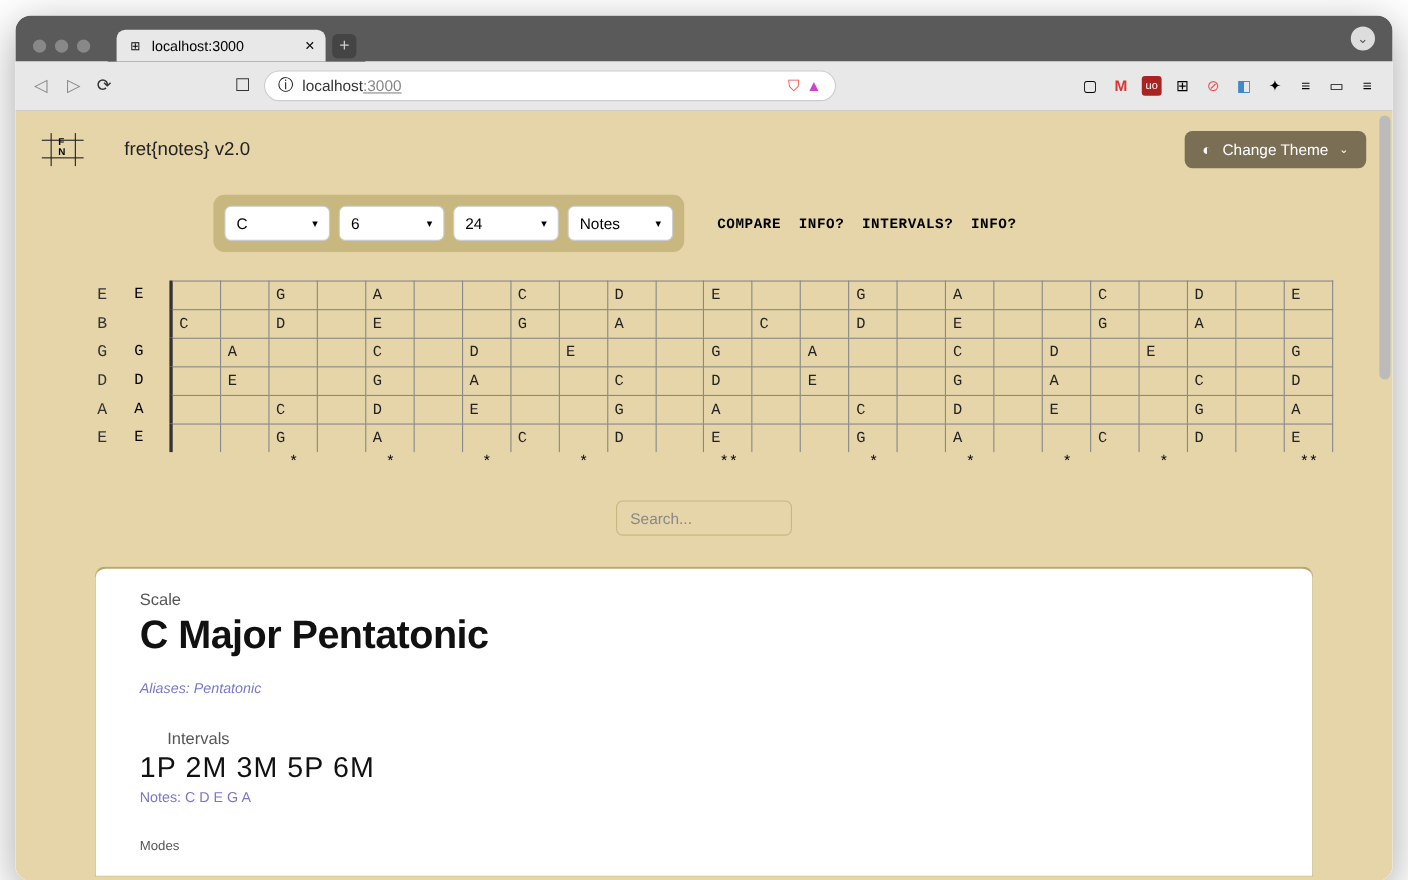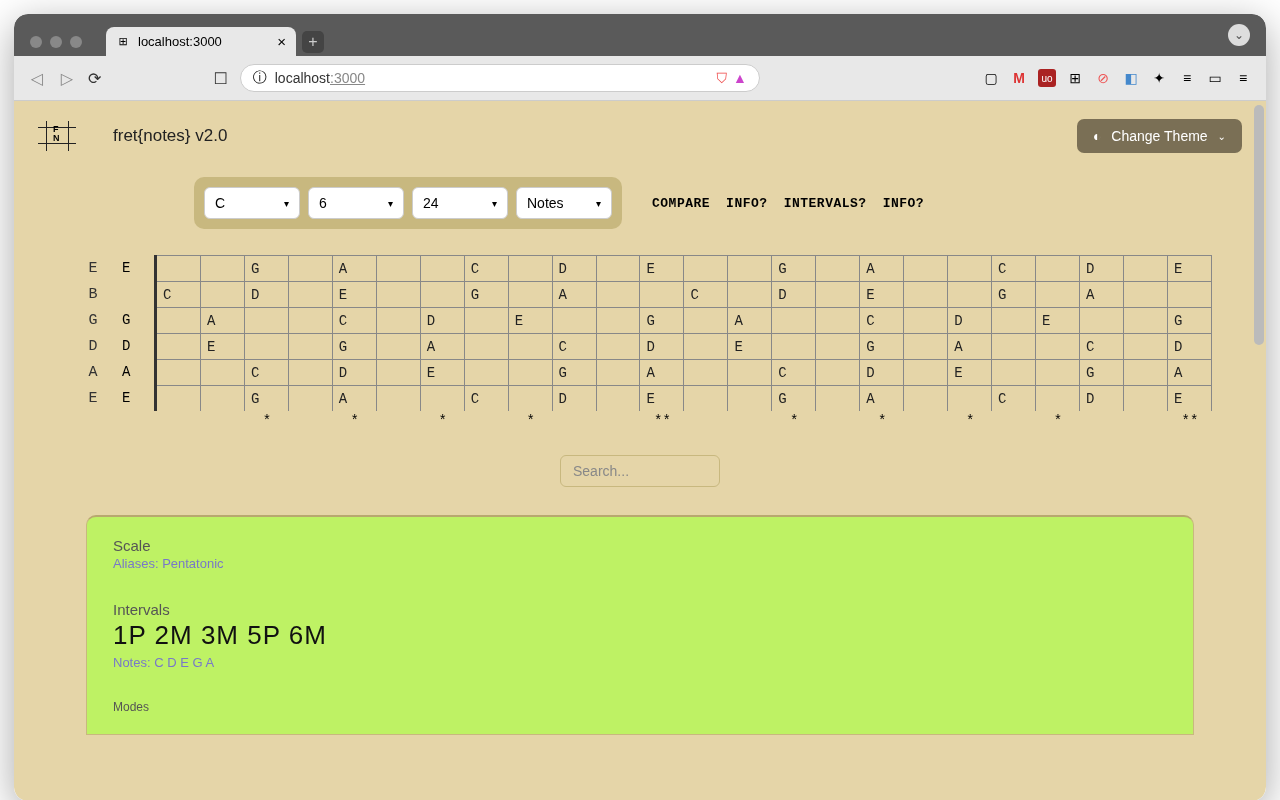--- a/index.html
+++ b/index.html
@@ -43,25 +43,25 @@
 .open-label { width: 50px; font-family: "Courier New", monospace; font-size: 15px; color: #333; text-align: center; }
 .nut { width: 3px; background: #333; height: 100%; }
 .fret { flex: 1; border-right: 1px solid #888; border-top: 1px solid #888; height: 100%; display: flex; align-items: center; justify-content: flex-start; padding-left: 6px; font-family: "Courier New", monospace; font-size: 14px; color: #222; position: relative; }
 .fb-row:last-of-type .fret { border-bottom: 1px solid #888; }
 .open-note { width: 36px; font-family: "Courier New", monospace; font-size: 14px; text-align: left; padding-left: 4px; }
 .marker-row { display: flex; margin-left: 89px; }
 .marker { flex: 1; text-align: center; font-family: "Courier New", monospace; font-size: 14px; padding-top: 2px; }
 .search-wrap { display: flex; justify-content: center; margin-top: 26px; }
 .search-input { width: 160px; padding: 7px 12px; border: 1px solid #c8b87f; border-radius: 6px; background: transparent; font-size: 14px; color: #666; }
 .search-input::placeholder { color: #888; }
-.card { margin: 28px 72px 0; background: #bef264; border: 1px solid #c8b87f; border-top: 2px solid #b8a86f; border-radius: 10px 10px 0 0; padding: 20px 26px; }
+.card { margin: 28px 72px 0; background: #ffffff; border: 1px solid #c8b87f; border-top: 2px solid #b8a86f; border-radius: 10px 10px 0 0; padding: 20px 40px; }
 .card-label { font-size: 15px; color: #555; margin-bottom: 2px; }
 .card-title { font-size: 36px; font-weight: 800; color: #111; letter-spacing: -0.5px; }
-.aliases { font-size: 13px; color: #7878c8; margin-top: 2px; }
-.intervals-label { font-size: 15px; color: #555; margin-top: 30px; }
+.aliases { font-size: 13px; color: #7878c8; margin-top: 20px; font-style: italic; }
+.intervals-label { font-size: 15px; color: #555; margin-top: 30px; margin-left: 25px; }
 .intervals { font-size: 26px; font-weight: 400; color: #111; letter-spacing: 1px; margin-top: 2px; }
 .notes-line { font-size: 13px; color: #7878c8; margin-top: 4px; }
 .modes-label { font-size: 12px; color: #555; margin-top: 30px; }
 .outer { padding: 14px; background: #fff; }
 .frame { border-radius: 14px; box-shadow: 0 10px 40px rgba(0,0,0,0.35); overflow: hidden; }
 </style>
 </head>
 <body>
 
 <div class="outer">
@@ -360,20 +360,21 @@
             <div class="marker">**</div>
           </div>
         </div>
 
   <div class="search-wrap">
     <input class="search-input" placeholder="Search..." style="">
   </div>
 
   <div class="card">
     <div class="card-label">Scale</div>
+    <div class="card-title">C Major Pentatonic</div>
     <div class="aliases">Aliases: Pentatonic</div>
     <div class="intervals-label">Intervals</div>
     <div class="intervals">1P  2M  3M  5P  6M</div>
     <div class="notes-line">Notes: C   D   E   G   A</div>
     <div class="modes-label">Modes</div>
   </div>
 </div>
 </div>
 </div>
 

